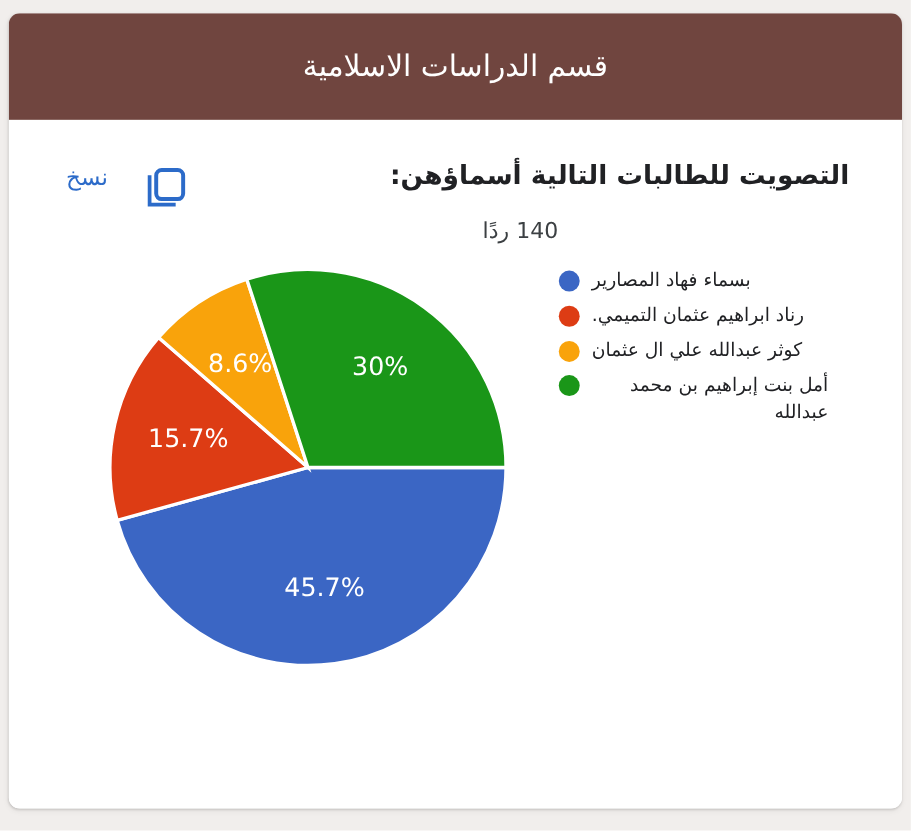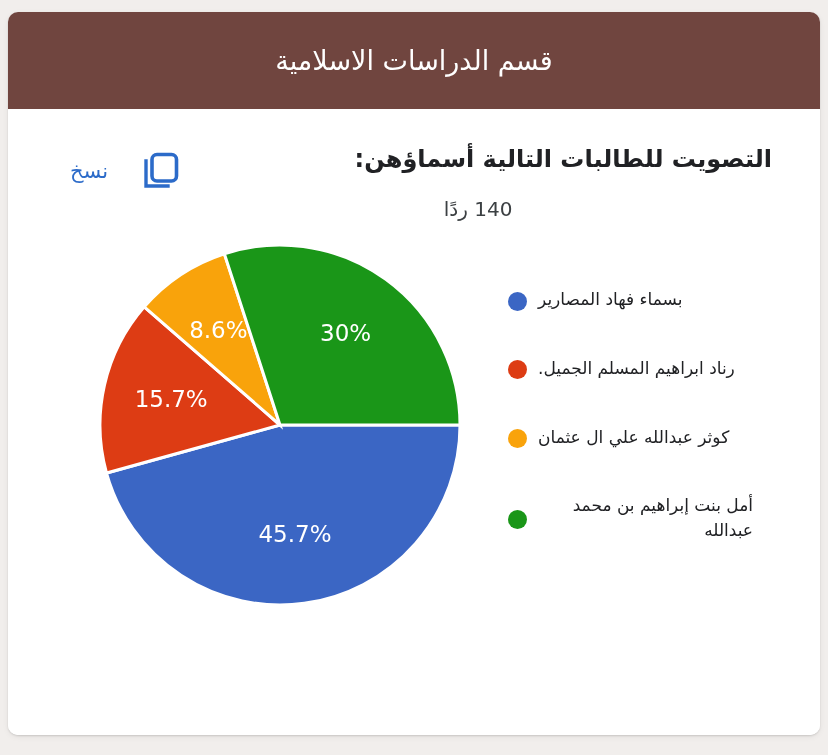--- a/index.html
+++ b/index.html
@@ -66,24 +66,23 @@
   #responses {
     margin-top: 22px;
     font-size: 20px;
     color: #3c4043;
     direction: rtl;
     text-align: center;
   }
   #copy-group {
     display: flex;
     flex-direction: row-reverse;
-    align-items: center;
     gap: 32px;
     margin-top: 6px;
-    margin-left: 18px;
+    margin-left: 8px;
     cursor: pointer;
     user-select: none;
   }
   #copy-icon { width: 44px; height: 44px; display:block; }
   #copy-label {
     color: #2c6bc9;
     font-size: 21px;
     direction: rtl;
   }
   #chart-area {
@@ -110,24 +109,23 @@
     position: absolute;
     left: 500px;
     top: 0px;
     width: 280px;
     direction: rtl;
     text-align: right;
   }
   .legend-item {
     display: flex;
     flex-direction: row-reverse;
-    align-items: center;
+    align-items: flex-start;
     margin-bottom: 7px;
     gap: 11px;
-    margin-top: 44px;
   }
   .legend-swatch {
     width: 19px; height: 19px;
     border-radius: 50%;
     flex: 0 0 auto;
     margin-top: 3px;
   }
   .legend-label {
     font-size: 17px;
     color: #202124;
@@ -184,21 +182,21 @@
         </svg>
       </div>
 
       <div id="legend">
           <div class="legend-item">
             <span class="legend-swatch" style="background: rgb(59, 102, 196);"></span>
             <span class="legend-label">بسماء فهاد المصارير</span>
           </div>
           <div class="legend-item">
             <span class="legend-swatch" style="background: rgb(221, 60, 20);"></span>
-            <span class="legend-label">رناد ابراهيم المسلم الجميل.</span>
+            <span class="legend-label">رناد ابراهيم عثمان التميمي.</span>
           </div>
           <div class="legend-item">
             <span class="legend-swatch" style="background: rgb(249, 163, 11);"></span>
             <span class="legend-label">كوثر عبدالله علي ال عثمان</span>
           </div>
           <div class="legend-item">
             <span class="legend-swatch" style="background: rgb(26, 150, 24);"></span>
             <span class="legend-label">أمل بنت إبراهيم بن محمد عبدالله</span>
           </div>
         </div>

